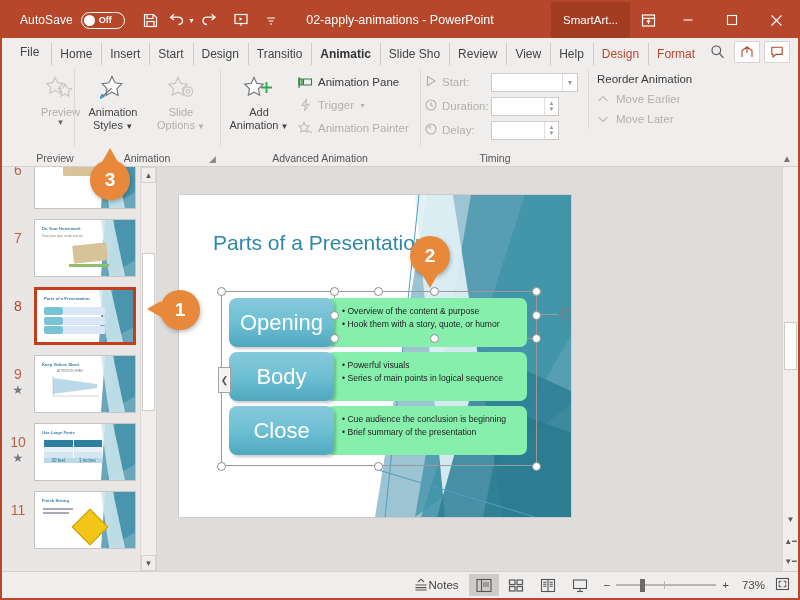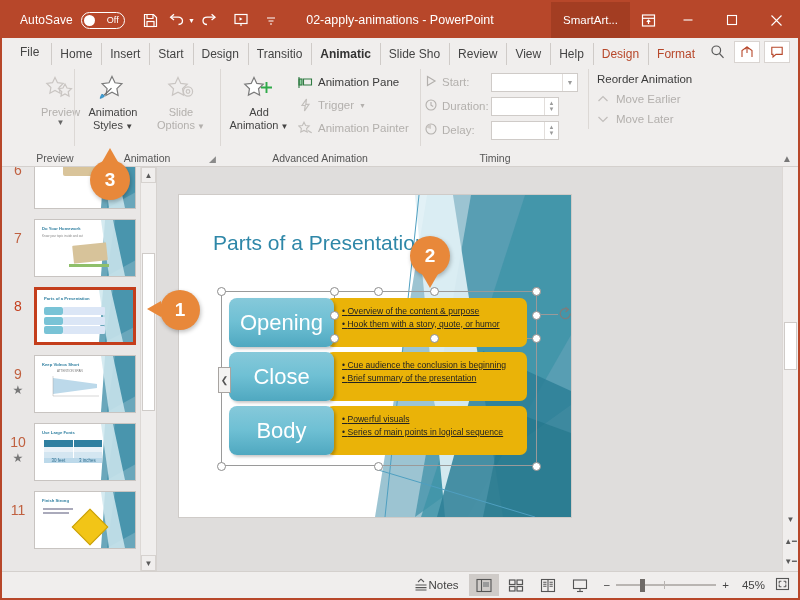--- a/index.html
+++ b/index.html
@@ -24,21 +24,21 @@
     display: flex; align-items: center;
     color: #fff; position: relative;
   }
   .autosave-label { font-size: 12px; margin-left: 18px; letter-spacing: .1px; }
   .toggle-pill {
     margin-left: 8px; width: 44px; height: 17px; border-radius: 9px;
     border: 1.4px solid #fff; display: flex; align-items: center;
     padding-left: 2px;
   }
   .toggle-knob { width: 11px; height: 11px; border-radius: 50%; background: #fff; }
-  .toggle-text { font-size: 9px; margin-left: 12px; font-weight: normal; text-align: center; }
+  .toggle-text { font-size: 9px; margin-left: 4px; font-weight: bold; text-align: center; }
   .qat { display: flex; align-items: center; margin-left: 12px; gap: 2px; }
   .qat-btn {
     width: 28px; height: 26px; display: flex; align-items: center;
     justify-content: center; color: #fff;
   }
   .qat-btn svg { display: block; }
   .win-title {
     position: absolute; left: 0; right: 0; text-align: center;
     font-size: 12.5px; pointer-events: none;
   }
@@ -184,22 +184,22 @@
   }
   .smartart { position: absolute; left: 50px; top: 103px; width: 298px; }
   .sa-row { display: flex; align-items: stretch; margin-bottom: 5px; height: 49px; position: relative; }
   .sa-left {
     width: 105px; background: linear-gradient(180deg,#86c9da 0%,#6fc0d4 48%,#4fa8c0 100%);
     border-radius: 8px; display: flex; align-items: center; justify-content: center;
     color: #fff; font-size: 22px; box-shadow: 2px 2px 3px rgba(0,0,0,.22);
     position: relative; z-index: 2;
   }
   .sa-right {
-    flex: 1; background: #eab308; border-radius: 7px; margin-left: -8px;
-    padding: 7px 8px 0 16px; font-size: 8.6px; color: #222; line-height: 12.5px; text-decoration: underline;
+    flex: 1; background: #86efac; border-radius: 7px; margin-left: -8px;
+    padding: 7px 8px 0 16px; font-size: 8.6px; color: #222; line-height: 12.5px;
   }
   .sa-right div { white-space: nowrap; }
   .sel-frame {
     position: absolute; left: 42px; top: 96px; width: 316px; height: 175px;
     border: 1px solid #9a9a9a;
   }
   .hnd {
     position: absolute; width: 9px; height: 9px; border-radius: 50%;
     background: #fff; border: 1.3px solid #8d8d8d; z-index: 9;
   }
@@ -739,32 +739,32 @@
 
           <div class="sa-row">
             <div class="sa-left">Opening</div>
             <div class="sa-right">
               <div>• <span>Overview of the content &amp; purpose</span></div>
               <div>• <span>Hook them with a story, quote, or humor</span></div>
             </div>
           </div>
 
           <div class="sa-row">
+            <div class="sa-left">Body</div>
+            <div class="sa-right">
+              <div>• <span>Powerful visuals</span></div>
+              <div>• <span>Series of main points in logical sequence</span></div>
+            </div>
+          </div>
+
+          <div class="sa-row">
             <div class="sa-left">Close</div>
             <div class="sa-right">
               <div>• <span>Cue audience the conclusion is beginning</span></div>
               <div>• <span>Brief summary of the presentation</span></div>
-            </div>
-          </div>
-
-          <div class="sa-row">
-            <div class="sa-left">Body</div>
-            <div class="sa-right">
-              <div>• <span>Powerful visuals</span></div>
-              <div>• <span>Series of main points in logical sequence</span></div>
             </div>
           </div>
         </div>
       </div>
 
       <div class="canvas-scroll">
         <div class="sb-thumb" style="top:155px;height:48px;"></div>
         <div class="sb-arrow" style="position:absolute;bottom:44px;left:0;right:0;border:none;background:transparent;">▼</div>
         <div class="sb-arrow" style="position:absolute;bottom:22px;left:0;right:0;border:none;background:transparent;">▲━</div>
         <div class="sb-arrow" style="position:absolute;bottom:2px;left:0;right:0;border:none;background:transparent;">▼━</div>
@@ -814,21 +814,21 @@
     </div>
 
     <div class="zoomwrap">
       <span>−</span>
       <span class="zslider">
         <span class="ztrack"></span>
         <span class="ztick"></span>
         <span class="zhandle"></span>
       </span>
       <span>+</span>
-      <span class="zpct">45%</span>
+      <span class="zpct">73%</span>
       <span style="margin-left:4px;">
         <svg width="15" height="14" viewBox="0 0 15 14" fill="none" stroke="#555" stroke-width="1.1">
           <rect x="1.5" y="1.5" width="12" height="11"></rect>
           <path d="M4.2 4.2h2.2M4.2 4.2v2.2M10.8 4.2H8.6M10.8 4.2v2.2M4.2 9.8h2.2M4.2 9.8V7.6M10.8 9.8H8.6M10.8 9.8V7.6"></path>
         </svg>
       </span>
     </div>
   </div>
 
   <div class="callout point-left" style="left:158px;top:288px;">1</div>

